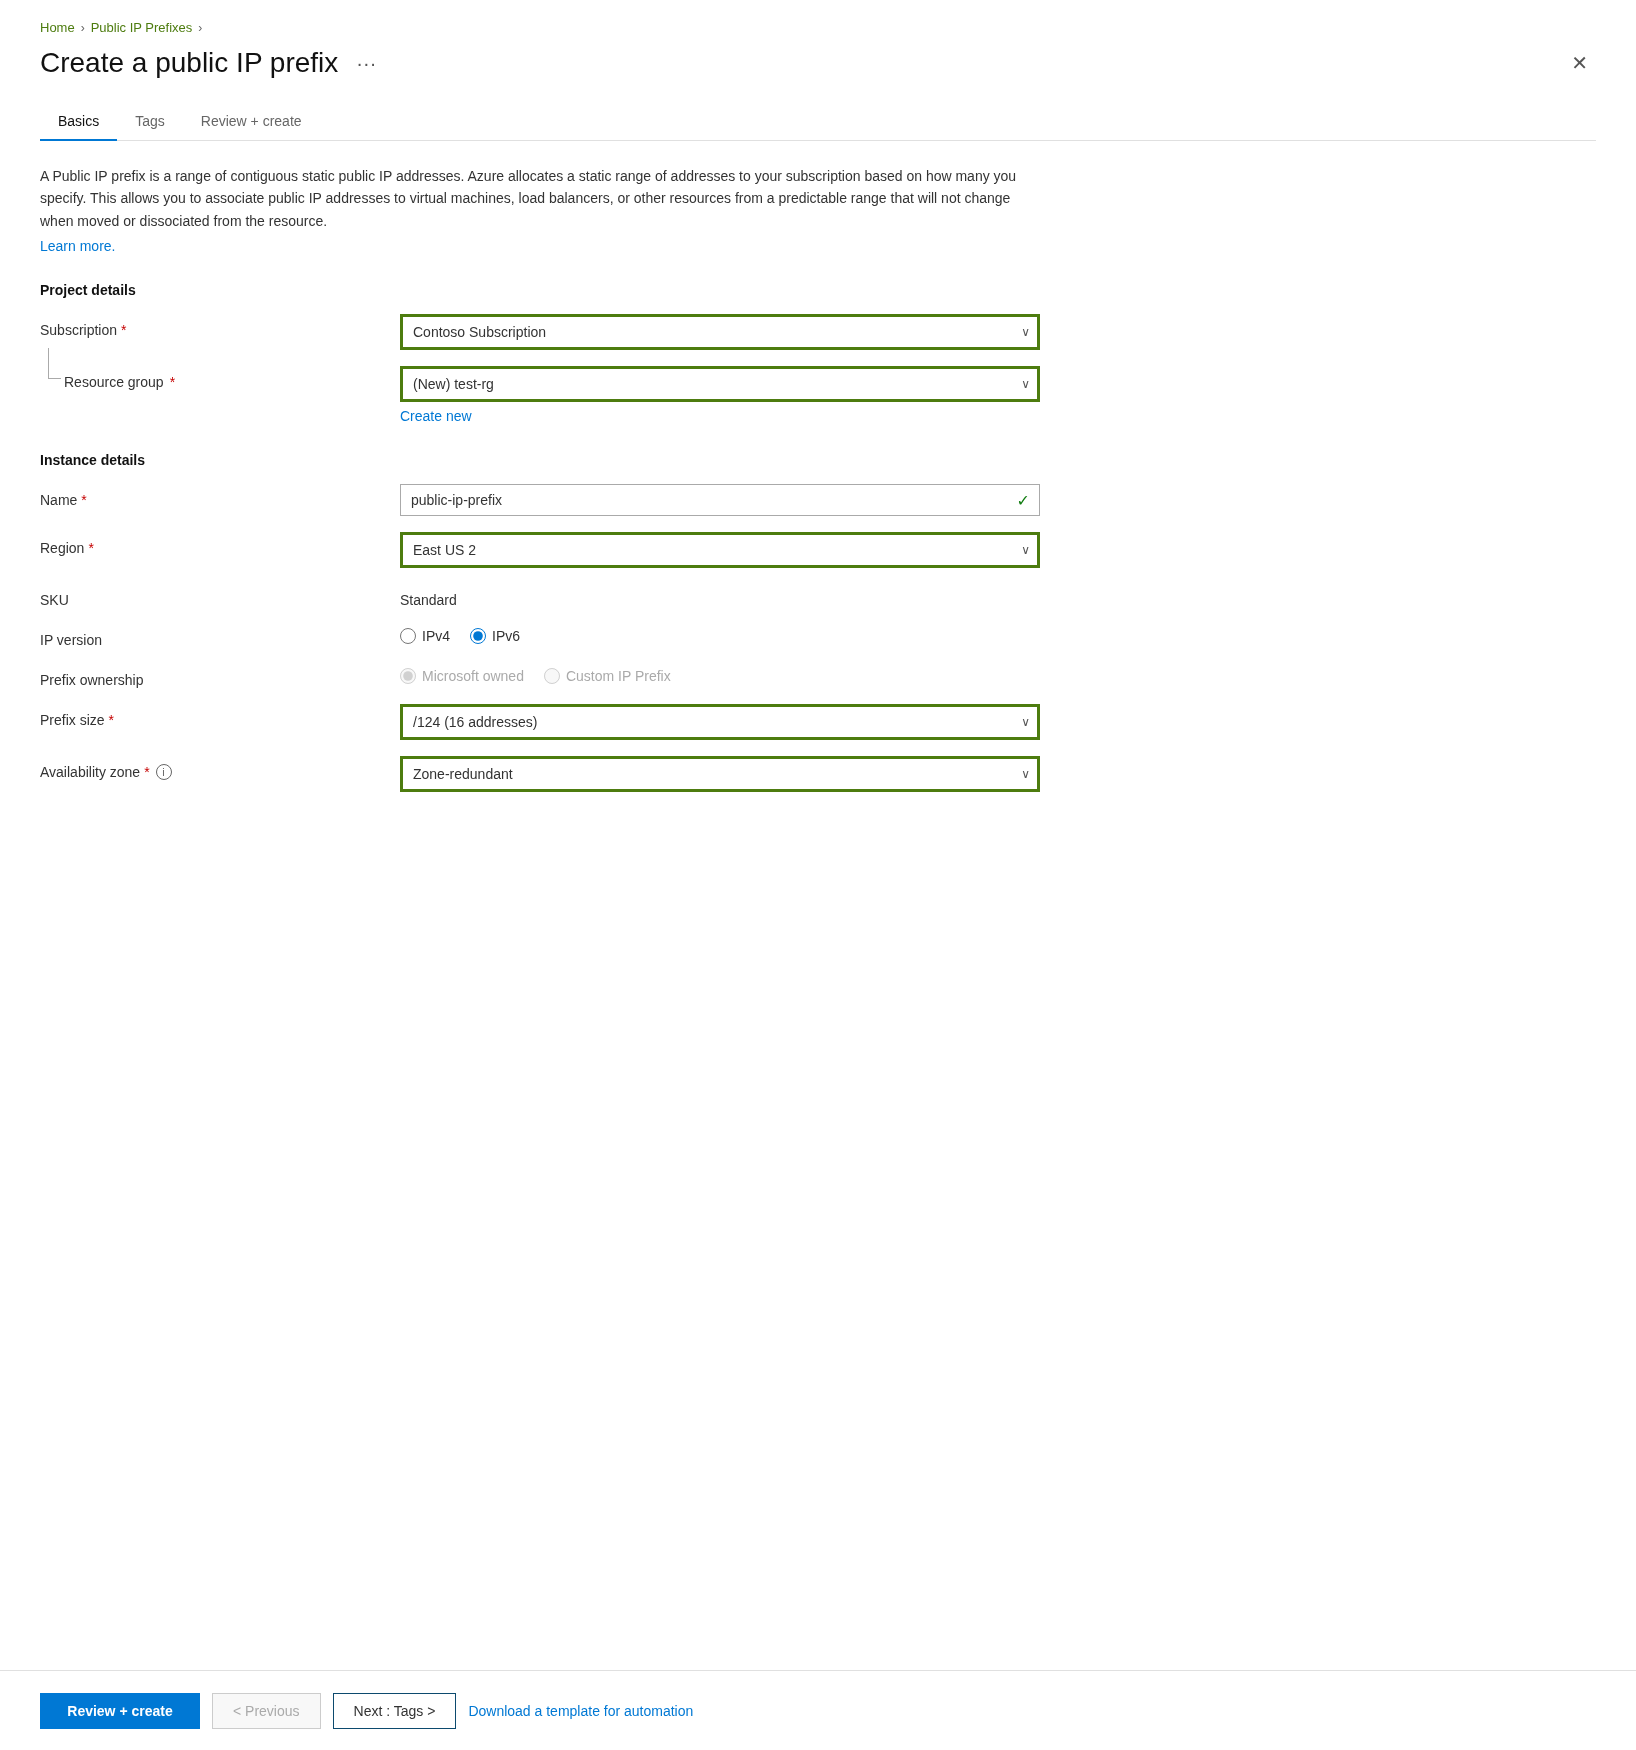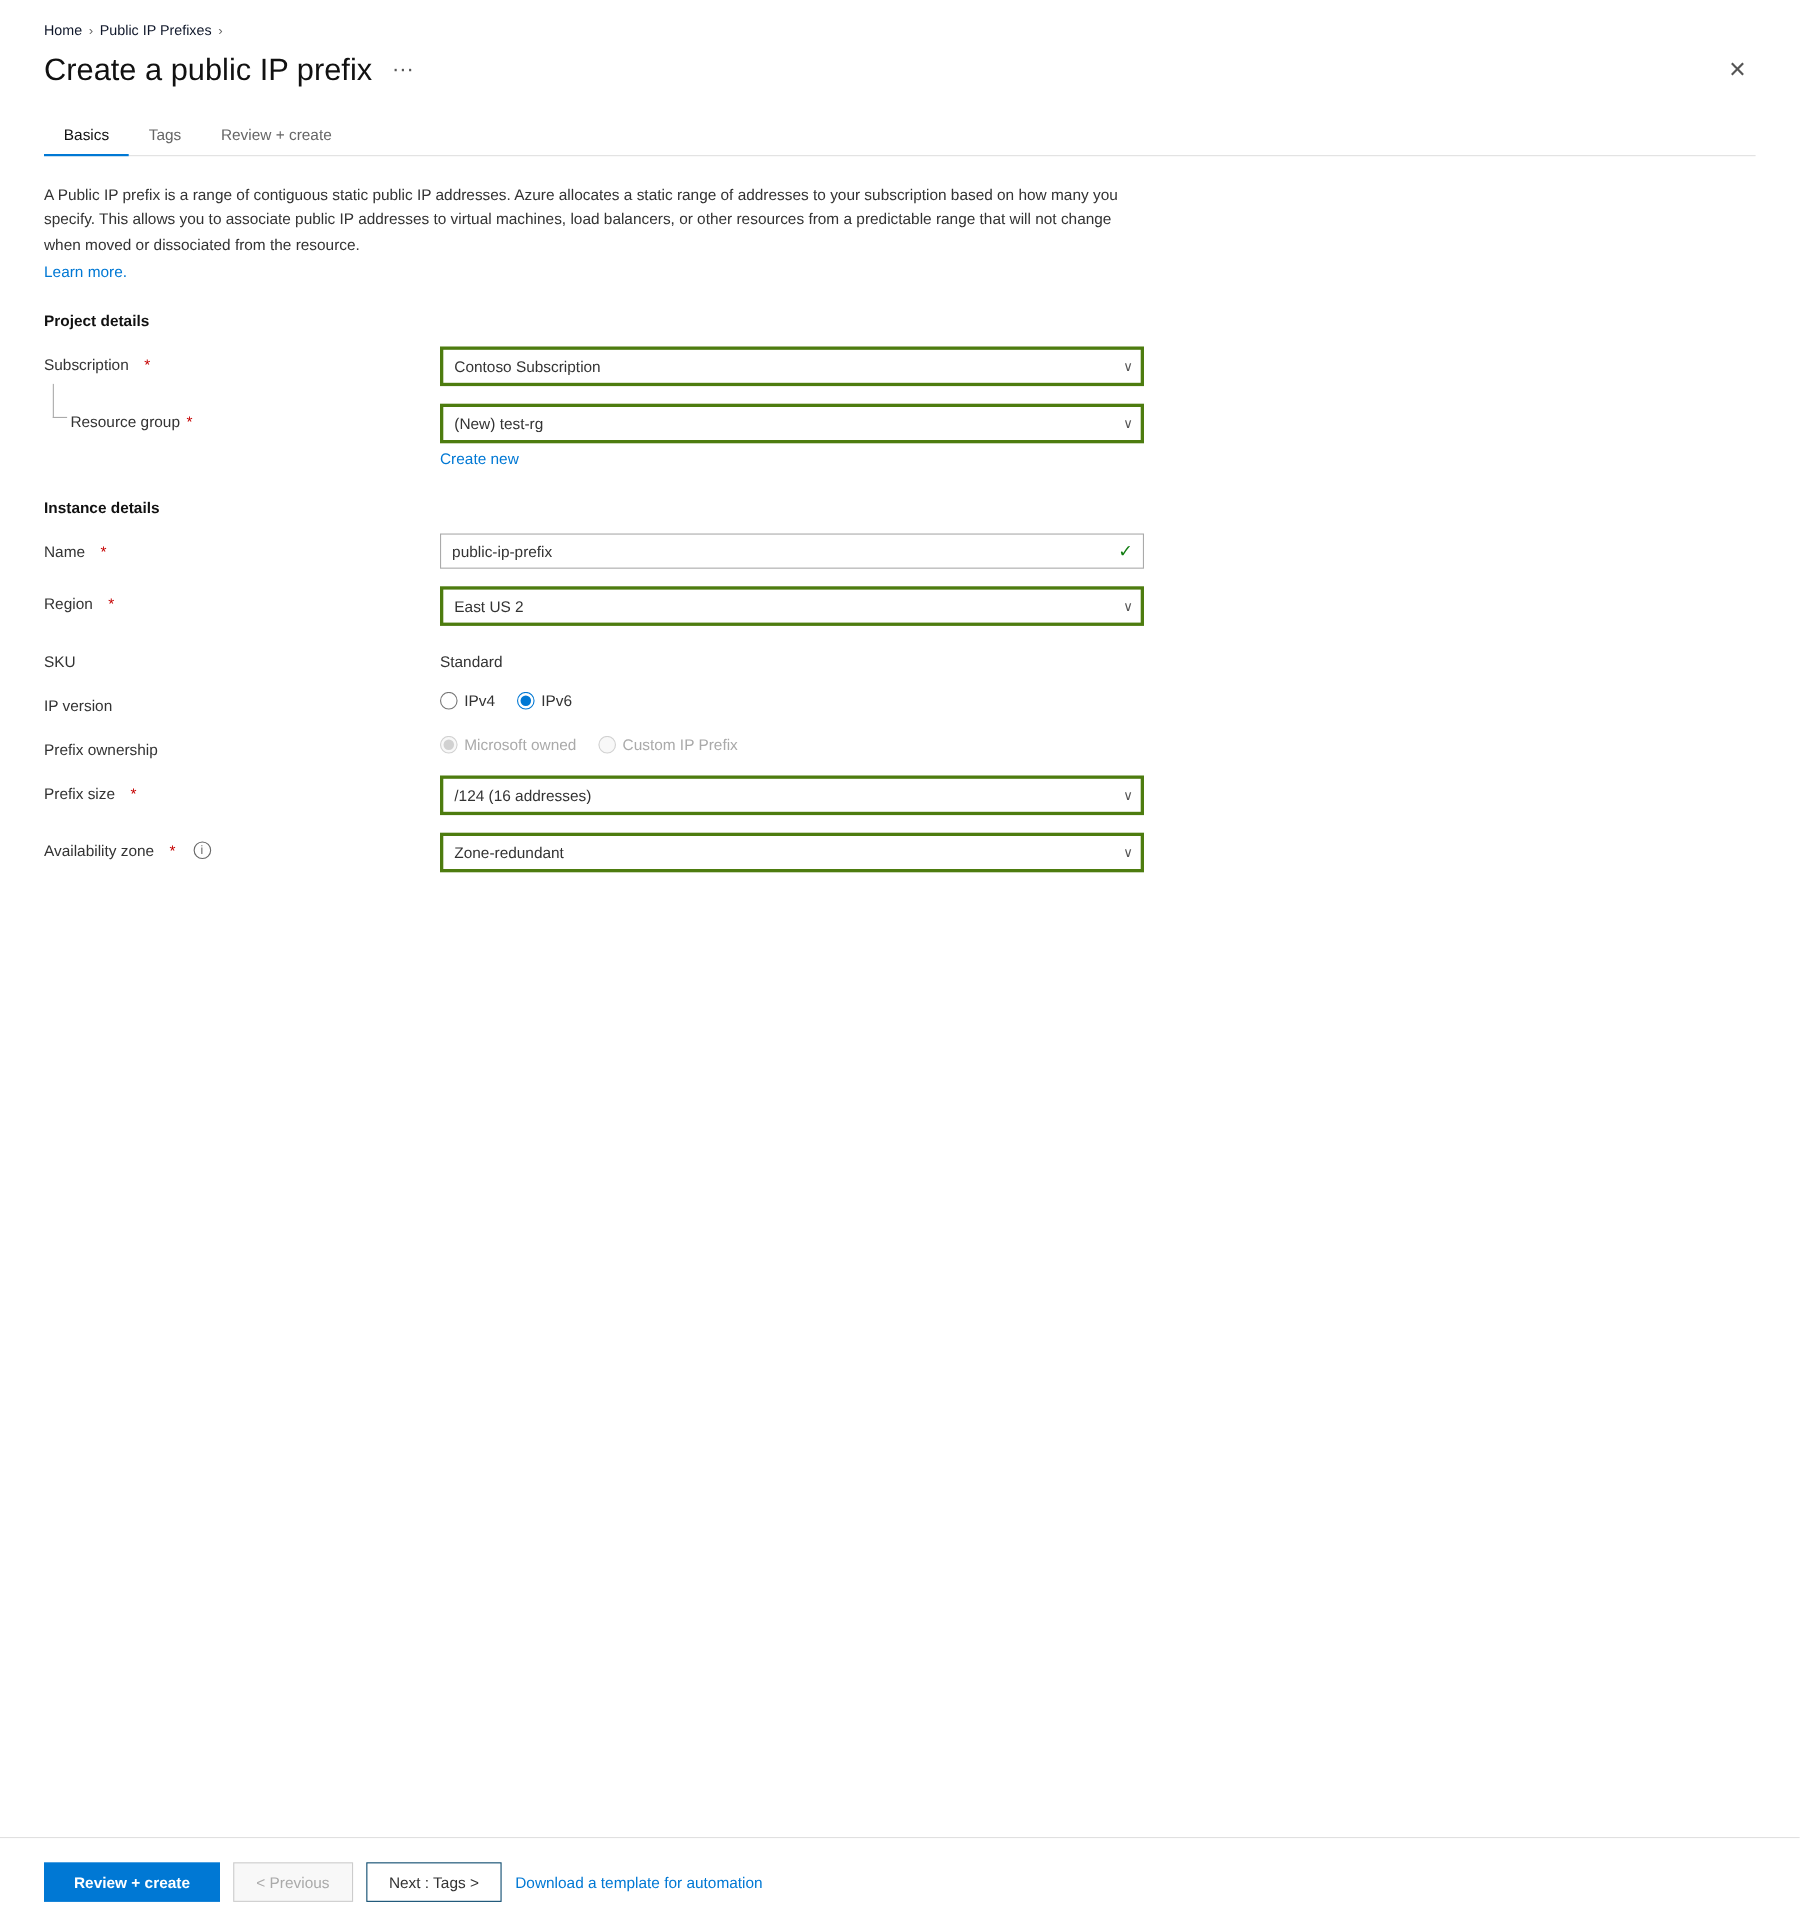--- a/index.html
+++ b/index.html
@@ -22,21 +22,21 @@
       gap: 6px;
       font-size: 13px;
       color: #0078d4;
       margin-bottom: 12px;
     }
     .breadcrumb-sep {
       color: #666;
       font-size: 12px;
     }
     .breadcrumb a {
-      color: #0f172a;
+      color: #4d7c0f;
       text-decoration: none;
     }
     .page-header {
       display: flex;
       align-items: center;
       justify-content: space-between;
       margin-bottom: 24px;
     }
     .page-title-row {
       display: flex;
@@ -111,21 +111,21 @@
       gap: 0;
     }
     .form-label-col {
       width: 360px;
       min-width: 360px;
       padding-top: 8px;
       font-size: 14px;
       color: #333;
       display: flex;
       align-items: flex-start;
-      gap: 12px;
+      gap: 2px;
     }
     .form-label-indent {
       width: 360px;
       min-width: 360px;
       padding-top: 8px;
       font-size: 14px;
       color: #333;
       display: flex;
       align-items: flex-start;
       gap: 4px;

